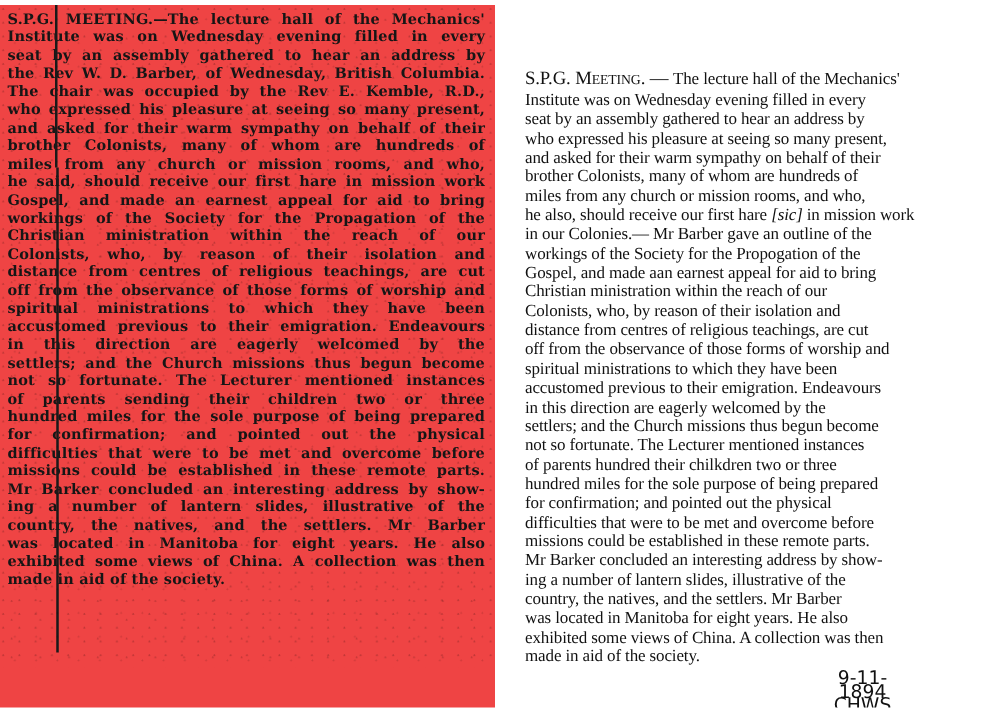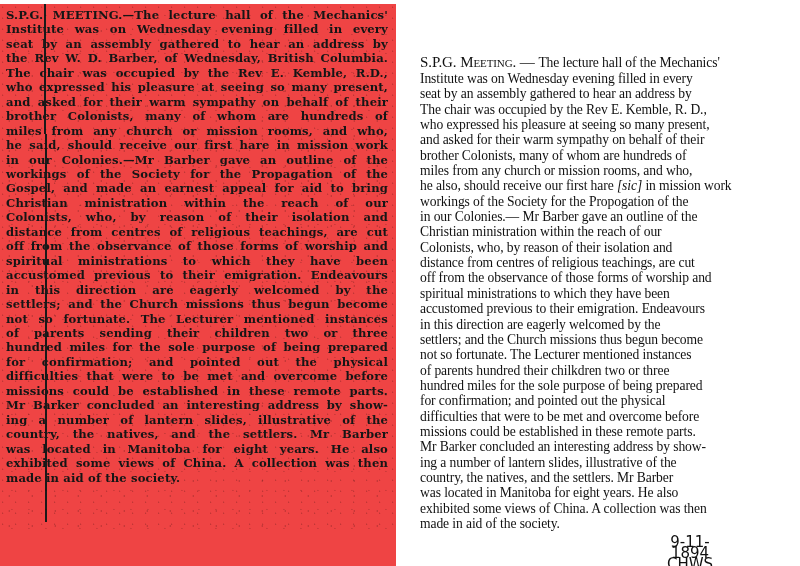--- a/index.html
+++ b/index.html
@@ -116,23 +116,22 @@
       <span class="scan-line">S.P.G. MEETING.—The lecture hall of the Mechanics'</span>
       <span class="scan-line">Institute was on Wednesday evening filled in every</span>
       <span class="scan-line">seat by an assembly gathered to hear an address by</span>
       <span class="scan-line">the Rev W. D. Barber, of Wednesday, British Columbia.</span>
       <span class="scan-line">The chair was occupied by the Rev E. Kemble, R.D.,</span>
       <span class="scan-line">who expressed his pleasure at seeing so many present,</span>
       <span class="scan-line">and asked for their warm sympathy on behalf of their</span>
       <span class="scan-line">brother Colonists, many of whom are hundreds of</span>
       <span class="scan-line">miles from any church or mission rooms, and who,</span>
       <span class="scan-line">he said, should receive our first hare in mission work</span>
-      <span class="scan-line">in our Colonies.—Mr Barber gave an outline of the</span>
+      <span class="scan-line">Gospel, and made an earnest appeal for aid to bring</span>
       <span class="scan-line">workings of the Society for the Propagation of the</span>
-      <span class="scan-line">Gospel, and made an earnest appeal for aid to bring</span>
       <span class="scan-line">Christian ministration within the reach of our</span>
       <span class="scan-line">Colonists, who, by reason of their isolation and</span>
       <span class="scan-line">distance from centres of religious teachings, are cut</span>
       <span class="scan-line">off from the observance of those forms of worship and</span>
       <span class="scan-line">spiritual ministrations to which they have been</span>
       <span class="scan-line">accustomed previous to their emigration. Endeavours</span>
       <span class="scan-line">in this direction are eagerly welcomed by the</span>
       <span class="scan-line">settlers; and the Church missions thus begun become</span>
       <span class="scan-line">not so fortunate. The Lecturer mentioned instances</span>
       <span class="scan-line">of parents sending their children two or three</span>
@@ -150,30 +149,30 @@
   <div class="scan-fold"></div>
   <div class="scan-fold lower"></div>
   <div class="noise"></div>
 </div>
 
 <div class="transcript">
   <span class="t-line title-line"><span>S.P.G. M</span><span class="title-sm">eeting.</span><span> — </span><span style="font-size:13.6px">The lecture hall of the Mechanics'</span></span>
   <div id="t-lines-a">
       <span class="t-line">Institute was on Wednesday evening filled in every</span>
       <span class="t-line">seat by an assembly gathered to hear an address by</span>
-      <span class="t-line">The chair was occupied by the Rev E. Kemble, R. D.,</span>
       <span class="t-line">who expressed his pleasure at seeing so many present,</span>
       <span class="t-line">and asked for their warm sympathy on behalf of their</span>
       <span class="t-line">brother Colonists, many of whom are hundreds of</span>
       <span class="t-line">miles from any church or mission rooms, and who,</span>
     </div>
   <span class="t-line"><span>he also, should receive our first hare </span><span class="sic">[sic]</span><span> in mission work</span></span>
   <div id="t-lines-b">
+      <span class="t-line">in our Colonies.— Mr Barber gave an outline of the</span>
       <span class="t-line">workings of the Society for the Propogation of the</span>
-      <span class="t-line">in our Colonies.— Mr Barber gave an outline of the</span>
+      <span class="t-line">Gospel, and made aan earnest appeal for aid to bring</span>
       <span class="t-line">Christian ministration within the reach of our</span>
       <span class="t-line">Colonists, who, by reason of their isolation and</span>
       <span class="t-line">distance from centres of religious teachings, are cut</span>
       <span class="t-line">off from the observance of those forms of worship and</span>
       <span class="t-line">spiritual ministrations to which they have been</span>
       <span class="t-line">accustomed previous to their emigration. Endeavours</span>
       <span class="t-line">in this direction are eagerly welcomed by the</span>
       <span class="t-line">settlers; and the Church missions thus begun become</span>
       <span class="t-line">not so fortunate. The Lecturer mentioned instances</span>
       <span class="t-line">of parents hundred their chilkdren two or three</span>

